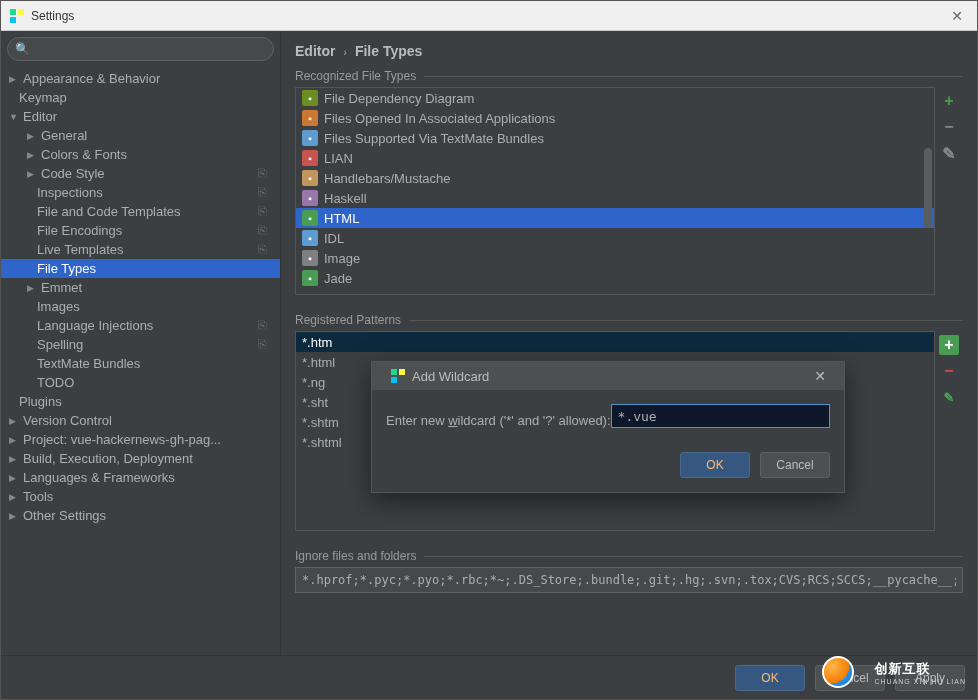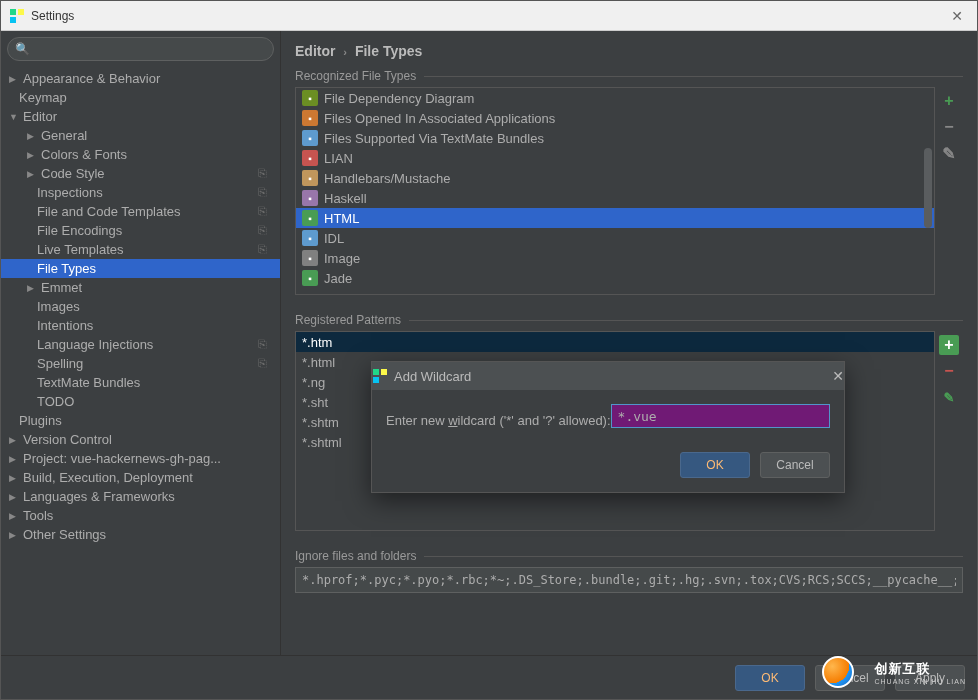--- a/index.html
+++ b/index.html
@@ -55,27 +55,27 @@
 .ignore-input { width: 100%; height: 26px; background: #45494a; border: 1px solid #5e6060; color: #adadad; font-size: 12px; padding: 0 6px; font-family: Consolas, monospace; }
 
 .footer { height: 44px; border-top: 1px solid #323232; display: flex; align-items: center; justify-content: flex-end; padding: 0 12px; gap: 10px; }
 .btn { min-width: 70px; height: 26px; background: #4c5052; border: 1px solid #5e6060; color: #bbbbbb; font-size: 12px; cursor: pointer; border-radius: 3px; }
 .btn.primary { background: #365880; border-color: #4a688c; color: #fdba74; }
 
 .scrollbar-fake { position: absolute; right: 2px; top: 60px; width: 8px; height: 80px; background: #5a5d5f; border-radius: 4px; }
 
 
 .modal { position: absolute; left: 371px; top: 361px; width: 474px; background: #3c3f41; border: 1px solid #555; box-shadow: 0 8px 24px rgba(0,0,0,0.5); z-index: 100; }
-.modal-title { height: 28px; background: #4c5052; display: flex; align-items: center; padding: 0 0; font-size: 13px; color: #bbb; }
+.modal-title { height: 28px; background: #4c5052; display: flex; align-items: center; padding: 0 18px; font-size: 13px; color: #bbb; }
 .modal-title .logo { width: 16px; height: 16px; margin-right: 6px; }
 .modal-title .t { flex: 1; }
 .modal-title .x { color: #bbb; cursor: pointer; font-size: 14px; }
 .modal-body { padding: 14px; font-size: 13px; color: #adadad; font-family: Consolas, monospace; }
 .modal-row { display: flex; align-items: flex-end; }
-.modal-input { flex: 1; height: 24px; background: #701a75; border: 1px solid #5295c9; color: #adadad; padding: 0 6px; font-size: 13px; font-family: Consolas, monospace; outline: none; }
+.modal-input { flex: 1; height: 24px; background: #0f172a; border: 1px solid #5295c9; color: #adadad; padding: 0 6px; font-size: 13px; font-family: Consolas, monospace; outline: none; }
 .modal-footer { display: flex; justify-content: flex-end; gap: 10px; padding: 10px 14px 14px; }
 
 .brand { position: absolute; right: 12px; bottom: 12px; display: flex; align-items: center; gap: 20px; z-index: 200; }
 .brand-logo { width: 32px; height: 32px; border-radius: 50%; background: radial-gradient(circle at 30% 30%, #ffb74d, #f57c00 60%, #2196f3 60%, #1565c0); border: 2px solid #fff; }
 .brand-text .cn { color: #fff; font-size: 13px; font-weight: bold; letter-spacing: 1px; }
 .brand-text .en { color: #ccc; font-size: 7px; letter-spacing: 1px; }
 
 .underline { text-decoration: underline; }
 </style>
 </head>
@@ -145,23 +145,20 @@
           </div>
           <div class="tree-item indent-1 selected">
             <span class="label">File Types</span>
           </div>
           <div class="tree-item indent-1 haschild">
             <span class="arrow">▶</span>
             <span class="label">Emmet</span>
           </div>
           <div class="tree-item indent-1">
             <span class="label">Images</span>
-          </div>
-          <div class="tree-item indent-1">
-            <span class="label">Intentions</span>
           </div>
           <div class="tree-item indent-1">
             <span class="label">Language Injections</span>
             <span class="copy-icon">⎘</span>
           </div>
           <div class="tree-item indent-1">
             <span class="label">Spelling</span>
             <span class="copy-icon">⎘</span>
           </div>
           <div class="tree-item indent-1">

